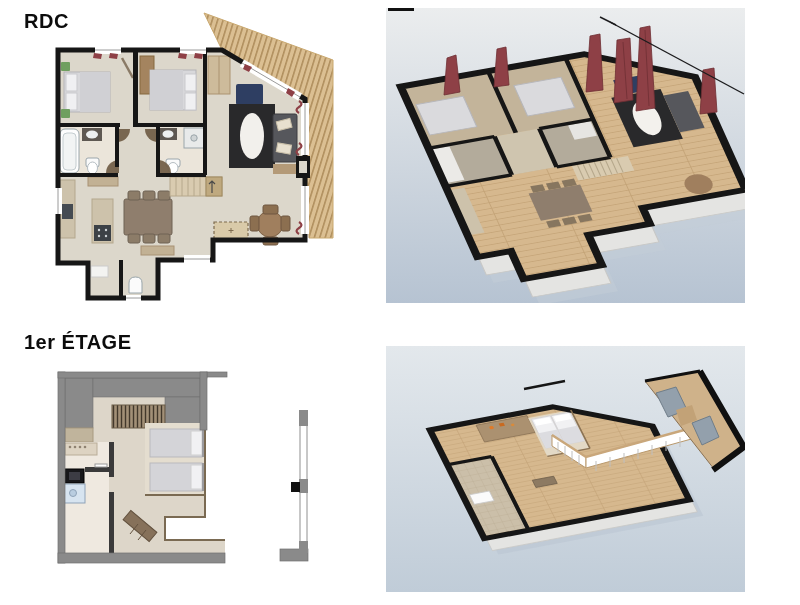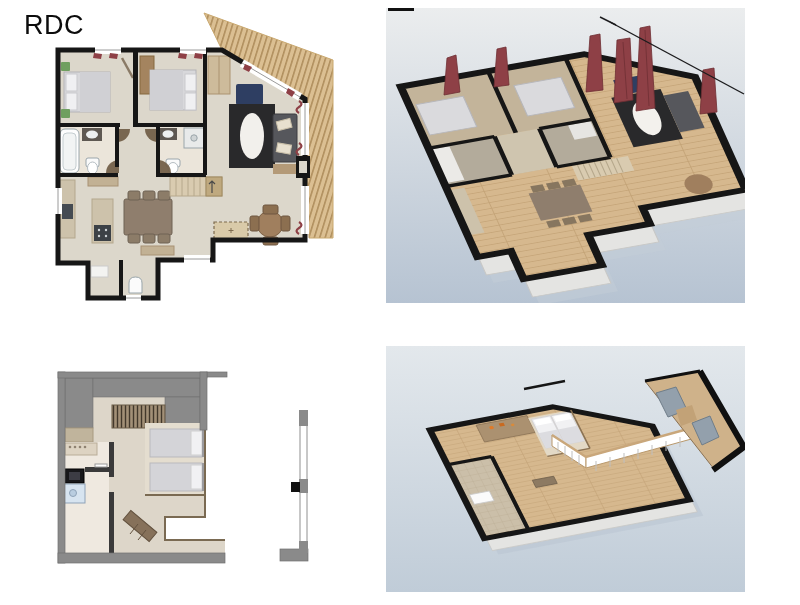--- a/index.html
+++ b/index.html
@@ -1,36 +1,37 @@
 <!DOCTYPE html>
 <html style="--page-bg: #ffffff; --wall: #161616; --floor: #dcd7cb; --bath-floor: #ebe5da; --deck: #dbbf92; --deck-stripe: #ae8c5b; --gray-wall: #8a8a8a; --curtain: #8e4046; --rug: #29292b; --sofa: #56575c; --armchair: #2e3e62; --green: #6f9f60; --wood: #a07f5e; --slab: #e4e4e2; --wood-floor-3d: #d6b88e; --sky-top: #ebedee; --sky-bottom: #b6c3d2; --sky2-top: #e3e8ec; --sky2-bottom: #c0ccd8;"><head>
 <meta charset="utf-8">
 <style>
   html,body{margin:0;padding:0;}
   body{font-family:"Liberation Sans", sans-serif;}
   #stage{position:relative;width:800px;height:605px;background:var(--page-bg,#fff);overflow:hidden;}
-  .floor-title{position:absolute;font-weight:normal;font-size:27px;letter-spacing:.5px;color:#0c0c0c;}
+  .floor-title{position:absolute;font-weight:bold;font-size:20px;letter-spacing:.5px;color:#0c0c0c;}
   #title-rdc{left:24px;top:10px;}
   #title-etage{left:24px;top:331px;}
   svg{position:absolute;display:block;}
   
   .c-wall{fill:var(--wall)} .s-wall{stroke:var(--wall)}
   .c-floor{fill:var(--floor)} .c-bath{fill:var(--bath-floor)}
   .c-gray{fill:var(--gray-wall)}
   .c-curtain{fill:var(--curtain)}
   .c-rug{fill:var(--rug)} .c-sofa{fill:var(--sofa)} .c-arm{fill:var(--armchair)}
   .c-green{fill:var(--green)} .c-wood{fill:var(--wood)}
   .c-slab{fill:var(--slab)}
 </style>
 </head>
 <body>
 
 <div id="stage">
 
   <div id="title-rdc" class="floor-title">RDC</div>
+  <div id="title-etage" class="floor-title">1er ÉTAGE</div>
 
   <svg width="0" height="0">
     <defs>
       <linearGradient id="skyA" x1="0" y1="0" x2="0" y2="1">
         <stop offset="0" style="stop-color:var(--sky-top)"></stop>
         <stop offset="1" style="stop-color:var(--sky-bottom)"></stop>
       </linearGradient>
       <linearGradient id="skyB" x1="0" y1="0" x2="0" y2="1">
         <stop offset="0" style="stop-color:var(--sky2-top)"></stop>
         <stop offset="1" style="stop-color:var(--sky2-bottom)"></stop>

